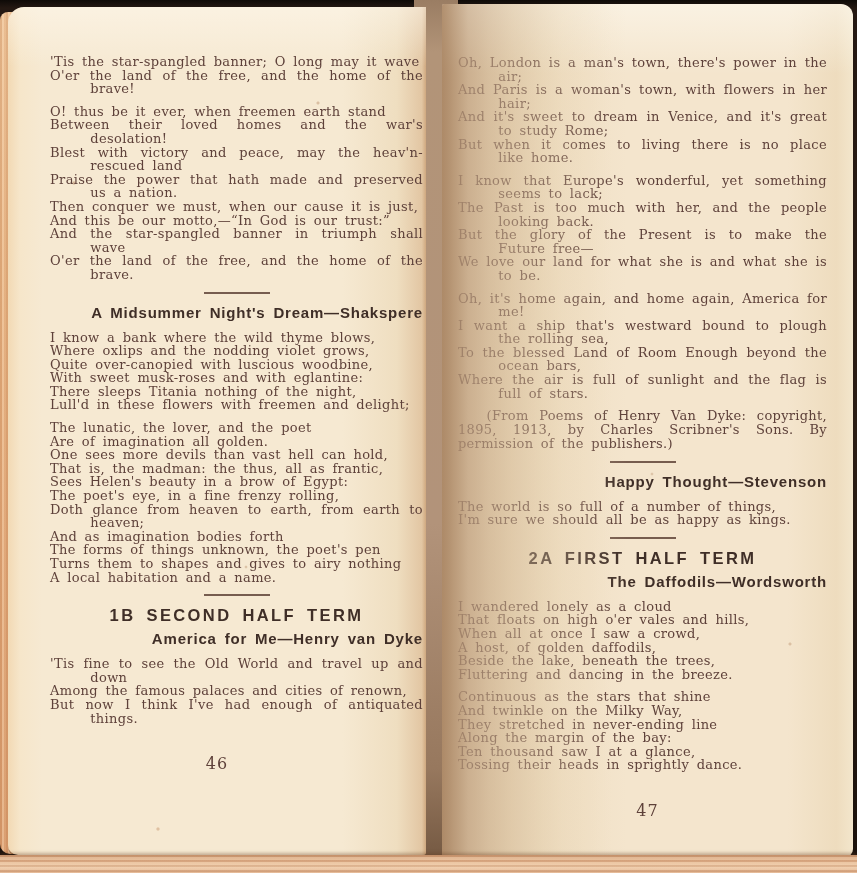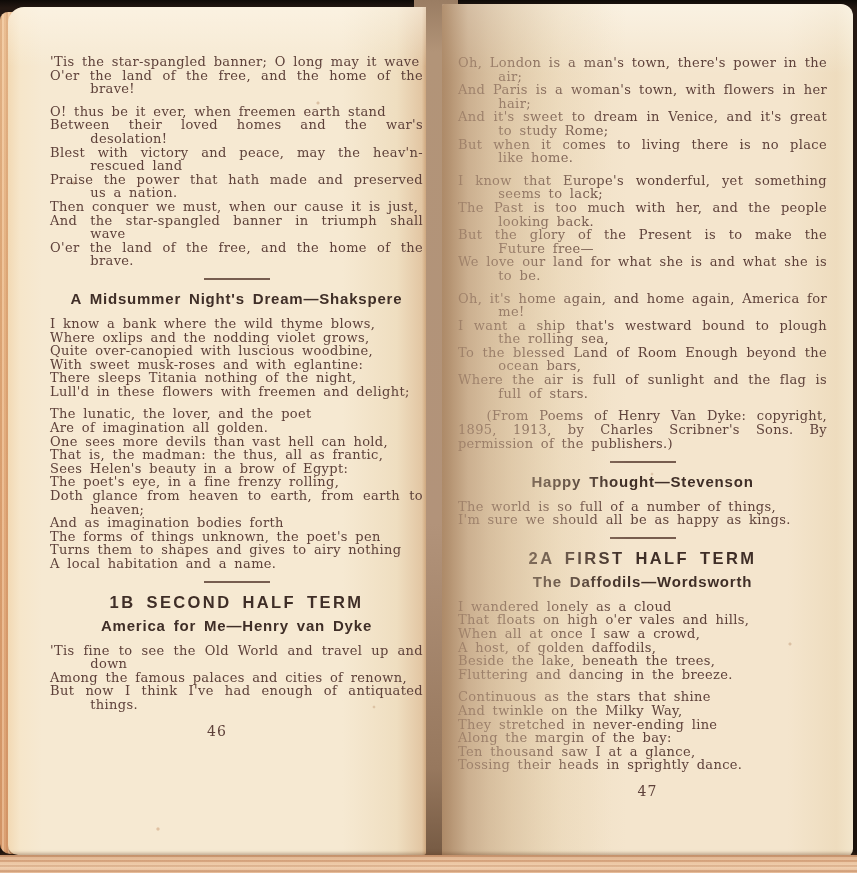--- a/index.html
+++ b/index.html
@@ -71,28 +71,28 @@
     margin:10px auto 9px auto;
   }
   .term-heading{
     font-family:"Liberation Sans", sans-serif; font-weight:bold;
     font-size:16.5px; line-height:20px; letter-spacing:2.4px; word-spacing:4px;
     text-align:center; color:var(--ink-heading); margin:5px 0 3px 0;
   }
   .poem-title{
     font-family:"Liberation Sans", sans-serif; font-weight:bold;
     font-size:15px; line-height:19px; letter-spacing:.8px; word-spacing:3px;
-    text-align:center; color:var(--ink-heading); margin:4px 0 9px 0;
+    text-align:right; color:var(--ink-heading); margin:4px 0 9px 0;
   }
   .credit{
     font-size:13px; line-height:13.8px; letter-spacing:.3px; word-spacing:3px;
     text-align:justify; text-indent:2.2em; margin:3px 0 7px 0;
   }
   .page-number{
-    text-align:center; font-size:14px; letter-spacing:1px; margin-top:11px;
+    text-align:center; font-size:16px; letter-spacing:1px; margin-top:29px;
   }
   .gutter-shade{
     position:absolute; left:0; top:0; bottom:0; width:185px; pointer-events:none;
     background:linear-gradient(90deg,
       rgba(173,138,104,.9) 0, rgba(199,170,138,.62) 26px,
       rgba(216,191,157,.48) 70px, rgba(230,209,176,.28) 120px,
       rgba(240,223,193,0) 185px);
     border-radius:2px 0 0 2px;
   }
   .edge-bottom{
@@ -115,20 +115,21 @@
         <div class="stanza">
           <div class="poem-line">'Tis the star-spangled banner; O long may it wave</div>
           <div class="poem-line">O'er the land of the free, and the home of the brave!</div>
         </div>
         <div class="stanza">
           <div class="poem-line">O! thus be it ever, when freemen earth stand</div>
           <div class="poem-line">Between their loved homes and the war's desolation!</div>
           <div class="poem-line">Blest with victory and peace, may the heav'n-rescued land</div>
           <div class="poem-line">Praise the power that hath made and preserved us a nation.</div>
           <div class="poem-line">Then conquer we must, when our cause it is just,</div>
+          <div class="poem-line">And this be our motto,—“In God is our trust:”</div>
           <div class="poem-line">And the star-spangled banner in triumph shall wave</div>
           <div class="poem-line">O'er the land of the free, and the home of the brave.</div>
         </div>
         <div class="divider"></div>
         <div class="poem-title">A Midsummer Night's Dream—Shakspere</div>
         <div class="stanza">
           <div class="poem-line">I know a bank where the wild thyme blows,</div>
           <div class="poem-line">Where oxlips and the nodding violet grows,</div>
           <div class="poem-line">Quite over-canopied with luscious woodbine,</div>
           <div class="poem-line">With sweet musk-roses and with eglantine:</div>

